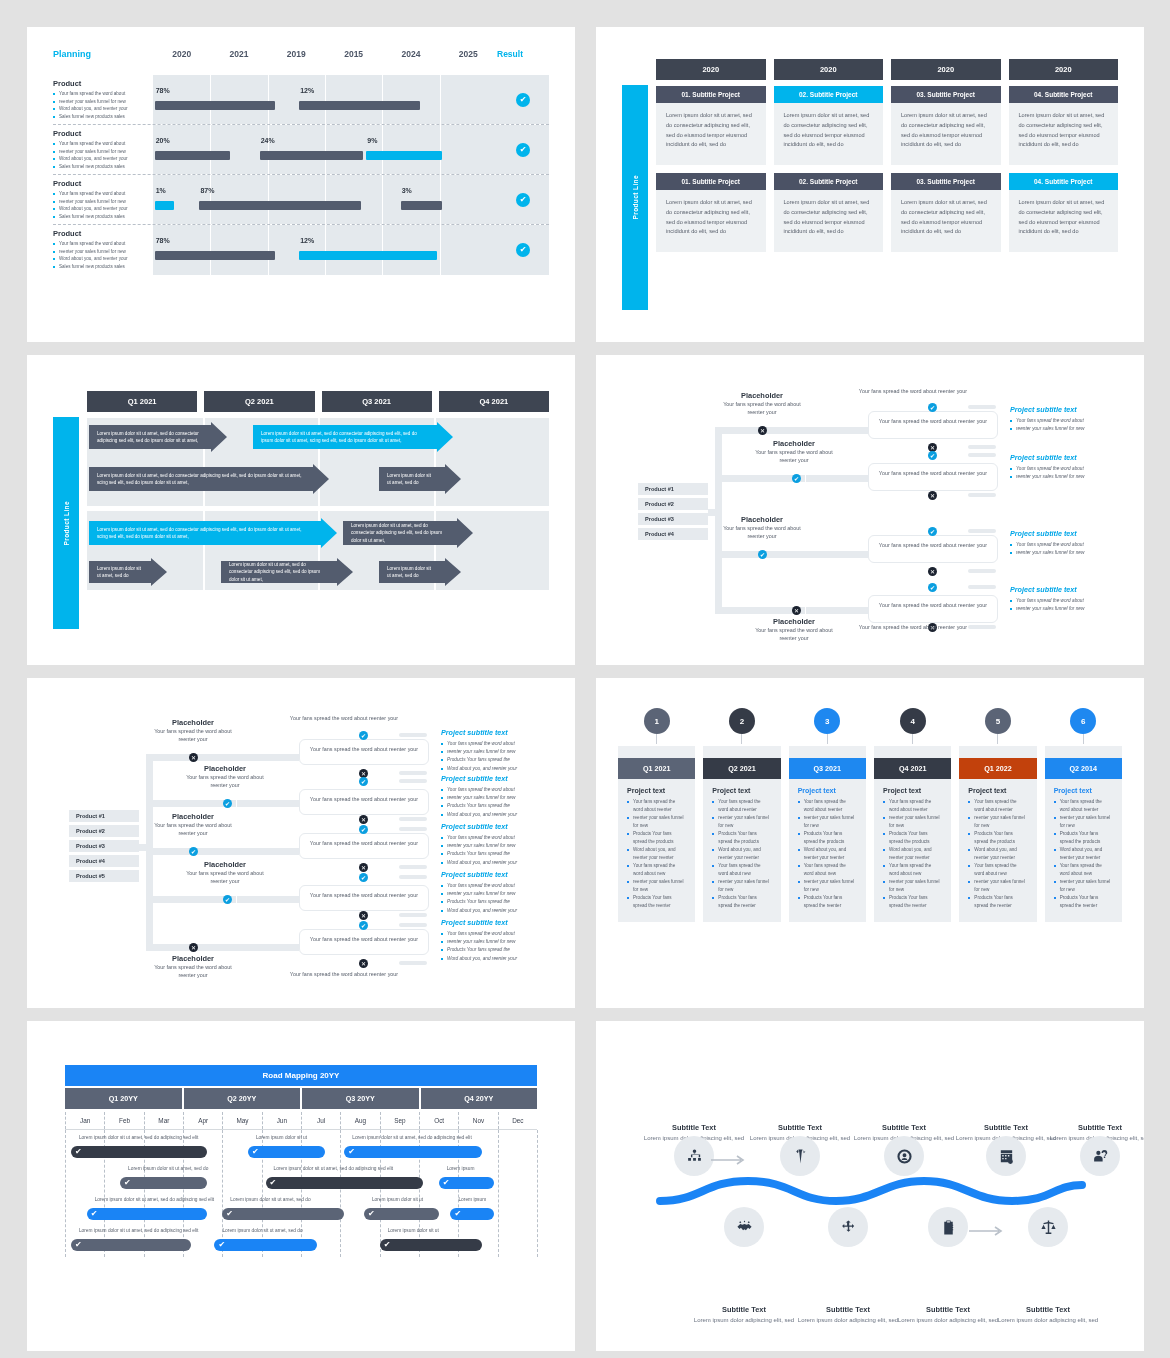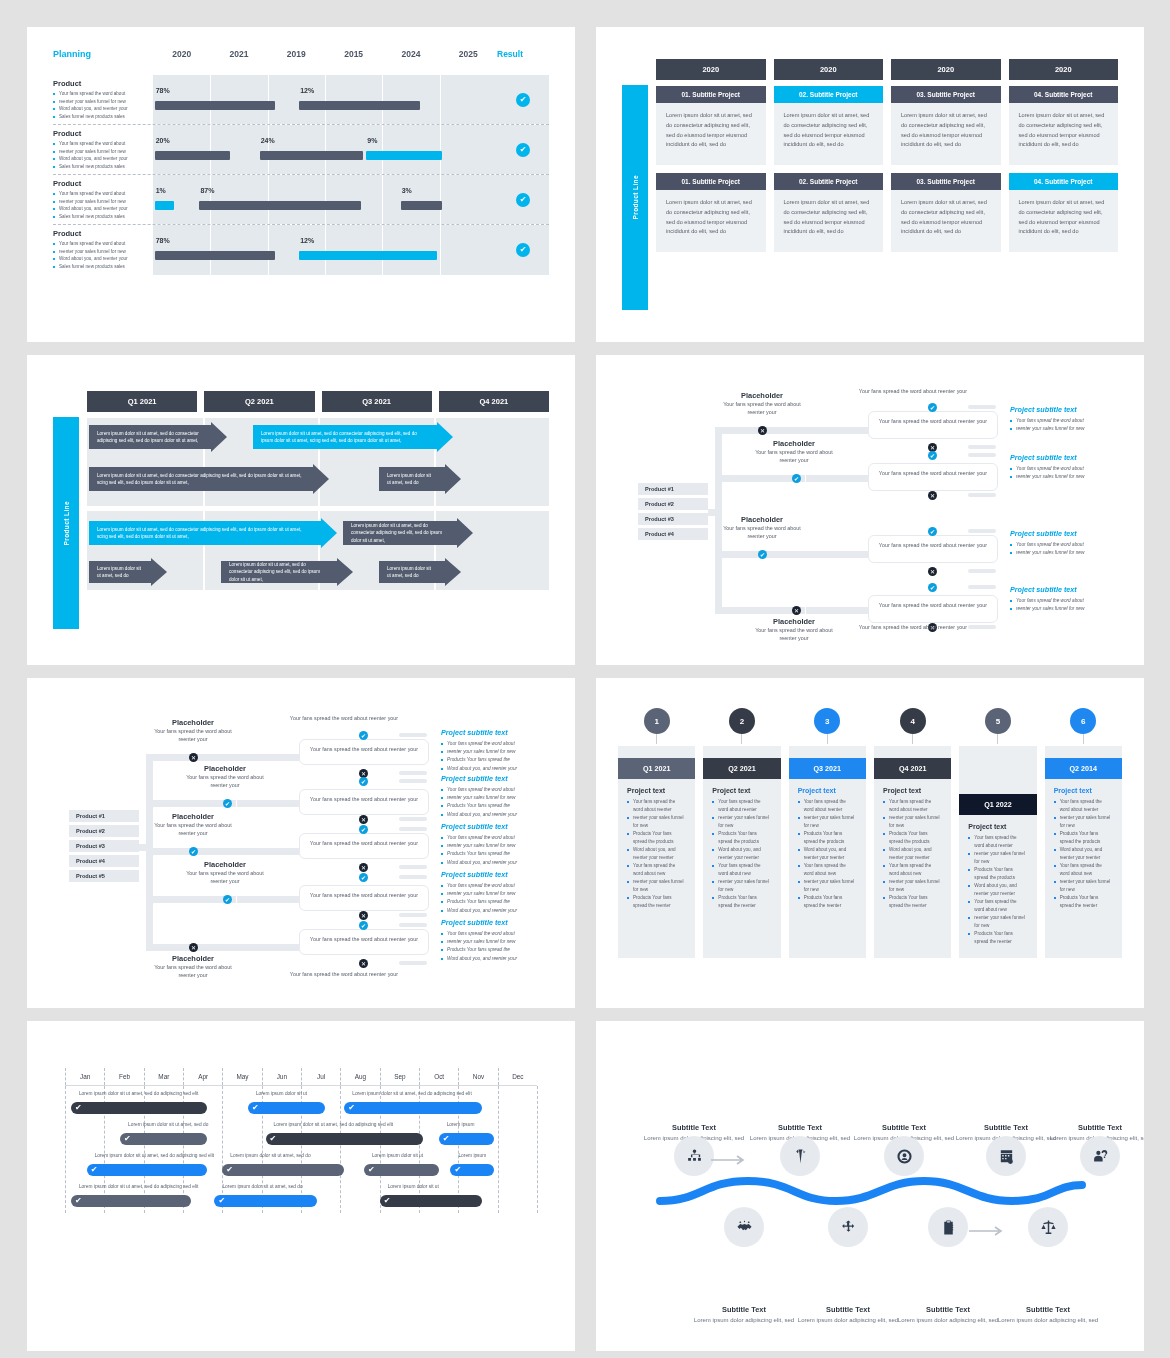--- a/index.html
+++ b/index.html
@@ -686,21 +686,21 @@
             <li>Your fans spread the word about reenter</li>
             <li>reenter your sales funnel for new</li>
             <li>Products Your fans spread the products</li>
             <li>Word about you, and reenter your reenter</li>
             <li>Your fans spread the word about new</li>
             <li>reenter your sales funnel for new</li>
             <li>Products Your fans spread the reenter</li>
           </ul>
         </div>
         <div class="s6-col">
-          <div class="s6-q" style="background: #0f172a; margin-top: 36px;">Q1 2022</div>
+          <div class="s6-q" style="background: #c2410c;">Q1 2022</div>
           <div class="s6-ptxt" style="color: rgb(47, 55, 66);">Project text</div>
           <ul>
             <li>Your fans spread the word about reenter</li>
             <li>reenter your sales funnel for new</li>
             <li>Products Your fans spread the products</li>
             <li>Word about you, and reenter your reenter</li>
             <li>Your fans spread the word about new</li>
             <li>reenter your sales funnel for new</li>
             <li>Products Your fans spread the reenter</li>
           </ul>
@@ -715,20 +715,27 @@
             <li>Word about you, and reenter your reenter</li>
             <li>Your fans spread the word about new</li>
             <li>reenter your sales funnel for new</li>
             <li>Products Your fans spread the reenter</li>
           </ul>
         </div>
       </div>
   </div>
 
   <div class="slide s7">
+    <div class="s7-title">Road Mapping 20YY</div>
+    <div class="s7-q" id="s7-q">
+        <div>Q1 20YY</div>
+        <div>Q2 20YY</div>
+        <div>Q3 20YY</div>
+        <div>Q4 20YY</div>
+      </div>
     <div class="s7-m" id="s7-m">
         <div>Jan</div>
         <div>Feb</div>
         <div>Mar</div>
         <div>Apr</div>
         <div>May</div>
         <div>Jun</div>
         <div>Jul</div>
         <div>Aug</div>
         <div>Sep</div>

